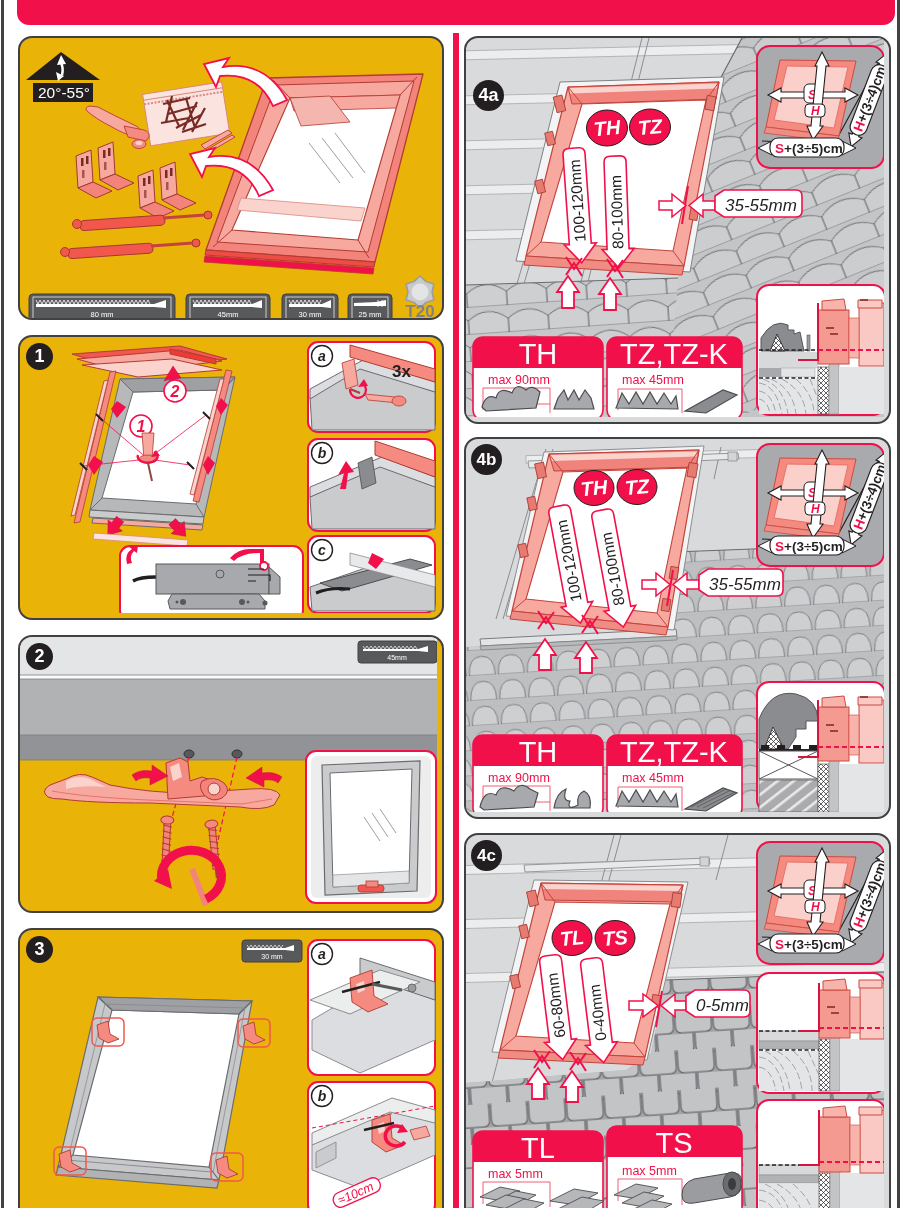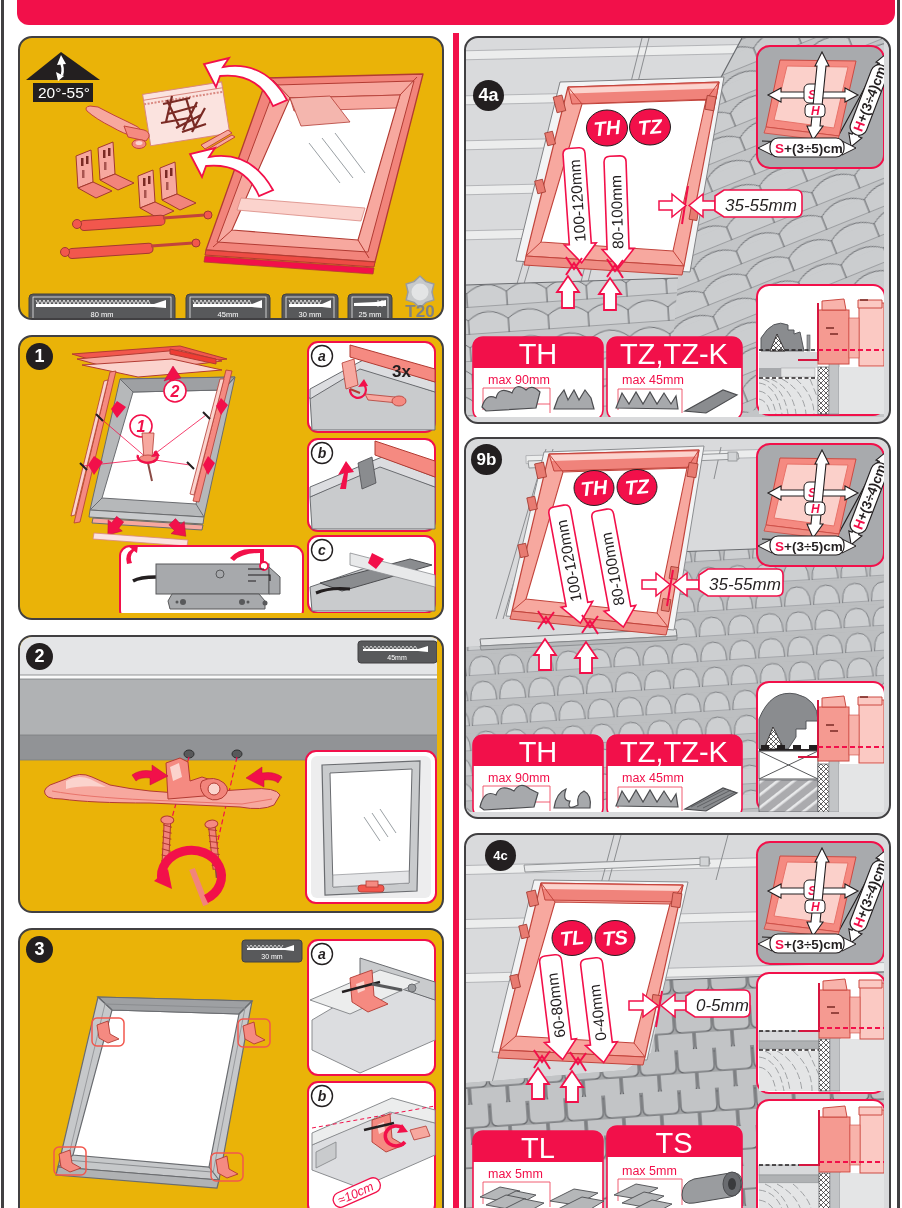--- a/index.html
+++ b/index.html
@@ -821,21 +821,21 @@
 <g stroke="#ef4c63" stroke-width="0.9" fill="none">
           <path d="M152,348 L152,369 M152,348 L216,348 M216,348 L216,372"></path>
         </g>
 <path d="M150,367 L156,352 L163,363 L170,351 L177,363 L184,351 L191,363 L198,352 L205,363 L210,355 L212,368 Z" fill="#a7a9ac" stroke="#4c4d50" stroke-width="1.2"></path>
 <path d="M219,370 L257,349 L271,354 L240,372 Z" fill="#8a8c8f" stroke="#4c4d50" stroke-width="1.2"></path>
 <g stroke="#4c4d50" stroke-width="0.7">
           <path d="M225,368 L260,350 M231,368 L265,351 M237,369 L269,353" fill="none"></path>
         </g>
 </g>
 </svg>
-<div class="badge" style="left:5px;top:5px;width:31px;height:31px;font-size:17px;">9b</div>
+<div class="badge" style="left:5px;top:5px;width:31px;height:31px;font-size:17px;">4b</div>
 </div>
 
 <div class="panel" id="p4c" style="left:464px;top:833px;width:423px;height:385px;background:#d9dadc;">
 <svg width="418" height="380" viewBox="0 0 418 380">
 <defs>
 <pattern id="tC" width="38" height="40" patternUnits="userSpaceOnUse">
 <rect width="38" height="40" fill="#a2a4a6"></rect>
 <path d="M1,-4 L1,13 Q1,19 7,19 L31,19 Q37,19 37,13 L37,-4" fill="#c2c4c6" stroke="#616367" stroke-width="1.1"></path>
 <path d="M-18,16 L-18,33 Q-18,39 -12,39 L12,39 Q18,39 18,33 L18,16" fill="#c2c4c6" stroke="#616367" stroke-width="1.1"></path>
 <path d="M20,16 L20,33 Q20,39 26,39 L50,39 Q56,39 56,33 L56,16" fill="#c2c4c6" stroke="#616367" stroke-width="1.1"></path>
@@ -1030,14 +1030,14 @@
           <path d="M156,368 L178,357 L198,361 L178,372 Z"></path>
 <path d="M164,376 L186,365 L206,369 L186,380 Z"></path>
 </g>
 <g>
 <path d="M216,360 Q216,348 228,344 L264,338 Q276,336 276,348 Q276,360 264,362 L228,368 Q216,370 216,360 Z" fill="#9a9c9f" stroke="#4c4d50"></path>
 <ellipse cx="266" cy="349" rx="9" ry="12" fill="#6a6c70" stroke="#4c4d50"></ellipse>
 <ellipse cx="266" cy="349" rx="4" ry="6" fill="#3a3b3d"></ellipse>
 </g>
 </g>
 </svg>
-<div class="badge" style="left:19px;top:5px;width:31px;height:31px;font-size:13px;">4c</div>
+<div class="badge" style="left:5px;top:5px;width:31px;height:31px;font-size:17px;">4c</div>
 </div>
 
 </body></html>

